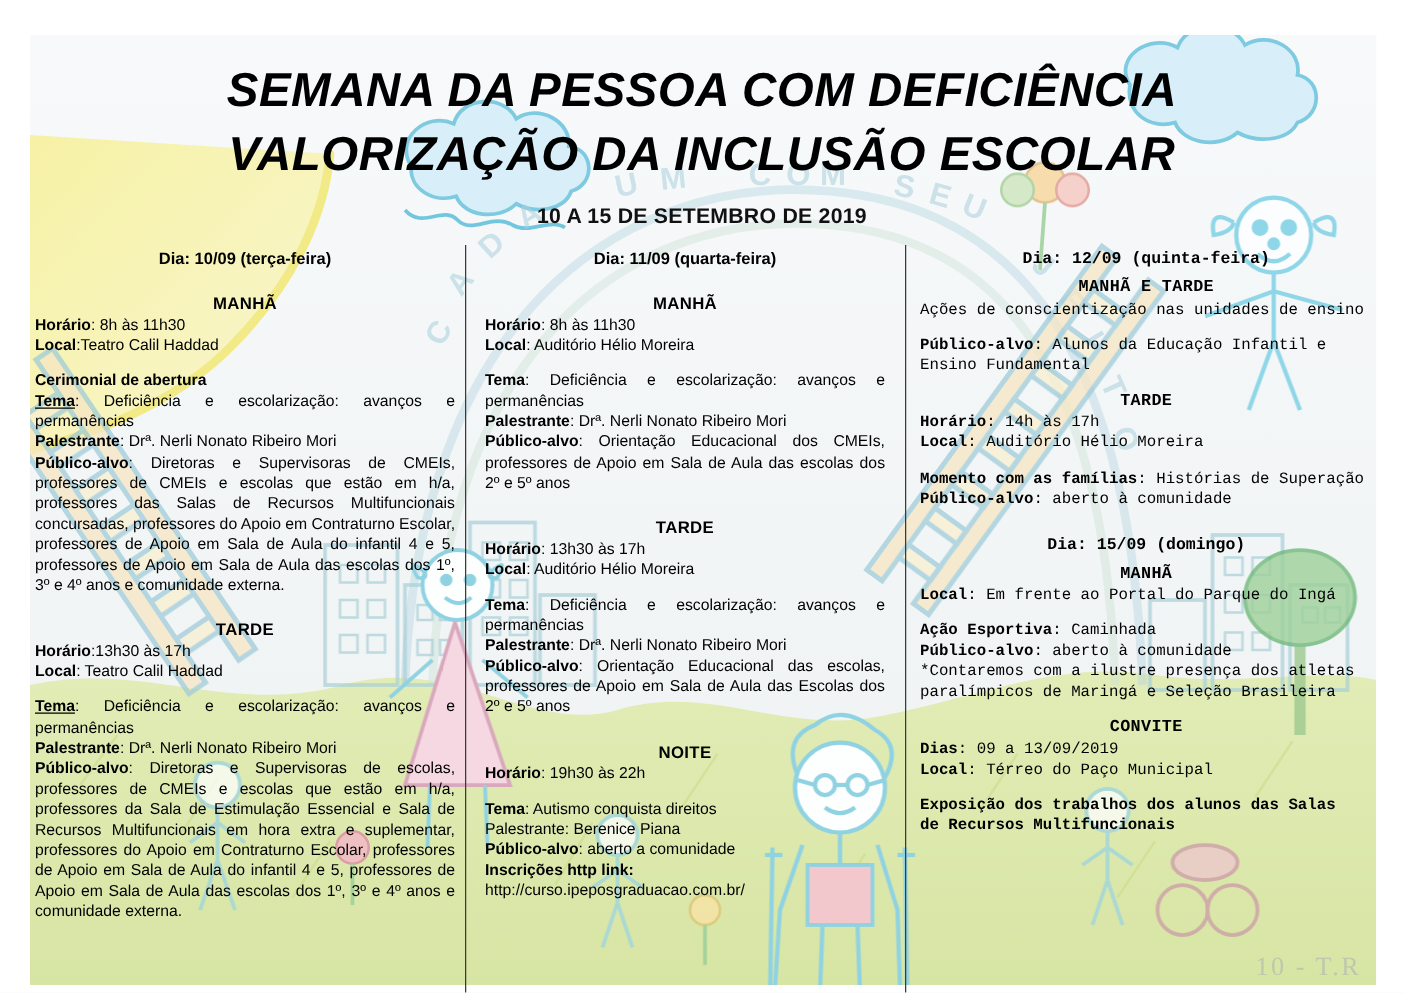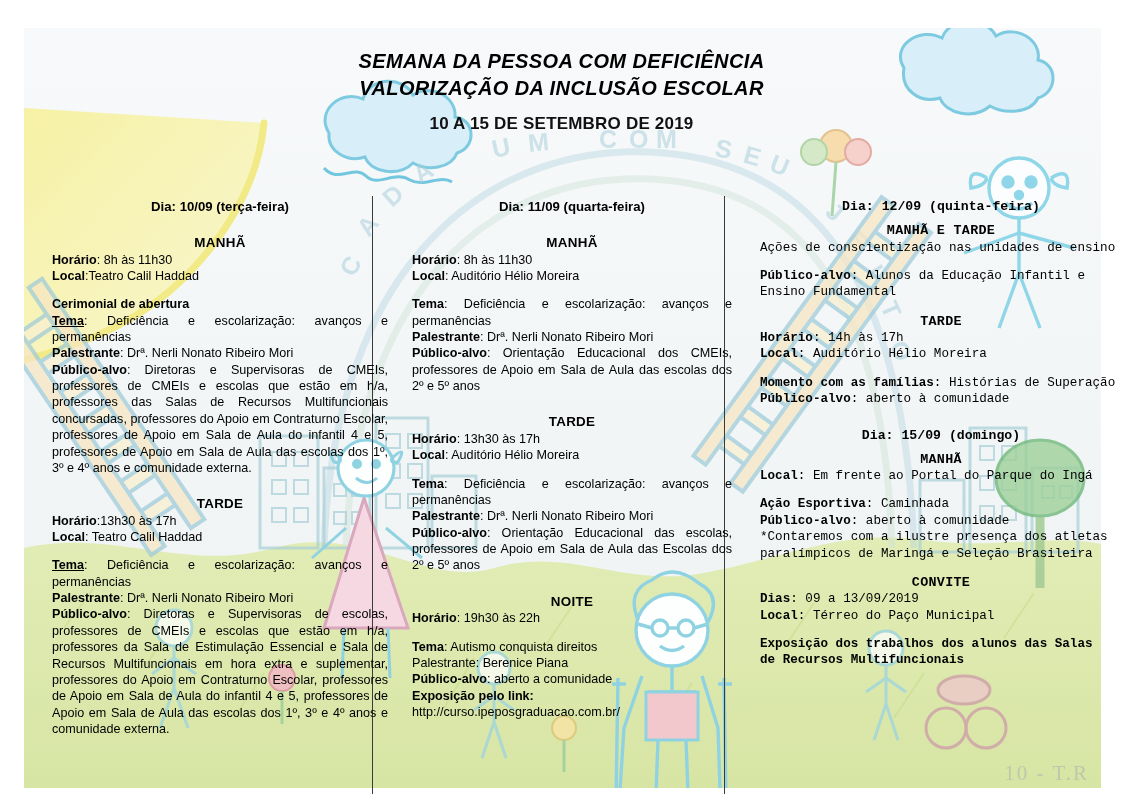--- a/index.html
+++ b/index.html
@@ -33,21 +33,21 @@
   }
 
   .title-block{
     position:absolute;
     left:0; top:48px; width:1123px;
     text-align:center;
   }
   .title-line{
     font-weight:bold;
     font-style:italic;
-    font-size:20px;
+    font-size:38px;
     letter-spacing:0.4px;
     color:#000;
     line-height:1.35;
     white-space:nowrap;
   }
   .subtitle{
     margin-top:12px;
     font-weight:bold;
     font-size:17px;
     color:#111;
@@ -64,21 +64,20 @@
   }
   #divider-left{left:372px;}
   #divider-right{left:724px;}
 
   .col{
     position:absolute;
     top:198px;
     color:#000;
     font-size:12.6px;
     line-height:1.30;
-    margin-left:24px;
   }
   #col-tue{left:28px; width:336px;}
   #col-wed{left:388px; width:320px;}
   #col-thu{left:736px; width:362px;font-family:Liberation Mono, monospace;}
 
   .c{text-align:left;}
   .j{text-align:justify;}
   .l{text-align:left;}
   b,.b{font-weight:bold;}
   .u{text-decoration:underline;}
@@ -421,21 +420,21 @@
       <p class="j row"><b>Público-alvo</b><span>: </span><span>Orientação Educacional das escolas, professores de Apoio em Sala de Aula das Escolas dos 2º e 5º anos</span></p>
 
       <div class="gap-l"></div>
       <div class="hdr">NOITE</div>
       <p class="c row"><b>Horário</b><span>: </span><span>19h30 às 22h</span></p>
 
       <div class="gap"></div>
       <p class="l row"><b>Tema</b><span>: </span><span>Autismo conquista direitos</span></p>
       <p class="l row"><span>Palestrante:</span><span> </span><span>Berenice Piana</span></p>
       <p class="l row"><b>Público-alvo</b><span>: </span><span>aberto a comunidade</span></p>
-      <p class="l row"><b>Exposição pelo link</b><b>:</b></p>
+      <p class="l row"><b>Inscrições http link</b><b>:</b></p>
       <p class="l row">http://curso.ipeposgraduacao.com.br/</p>
     </div>
 
     <div class="col" id="col-thu">
       <div class="day">Dia: 12/09 (quinta-feira)</div>
       <div class="gap-s"></div>
 
       <div class="hdr">MANHÃ E TARDE</div>
       <p class="c row">Ações de conscientização nas unidades de ensino</p>
 

